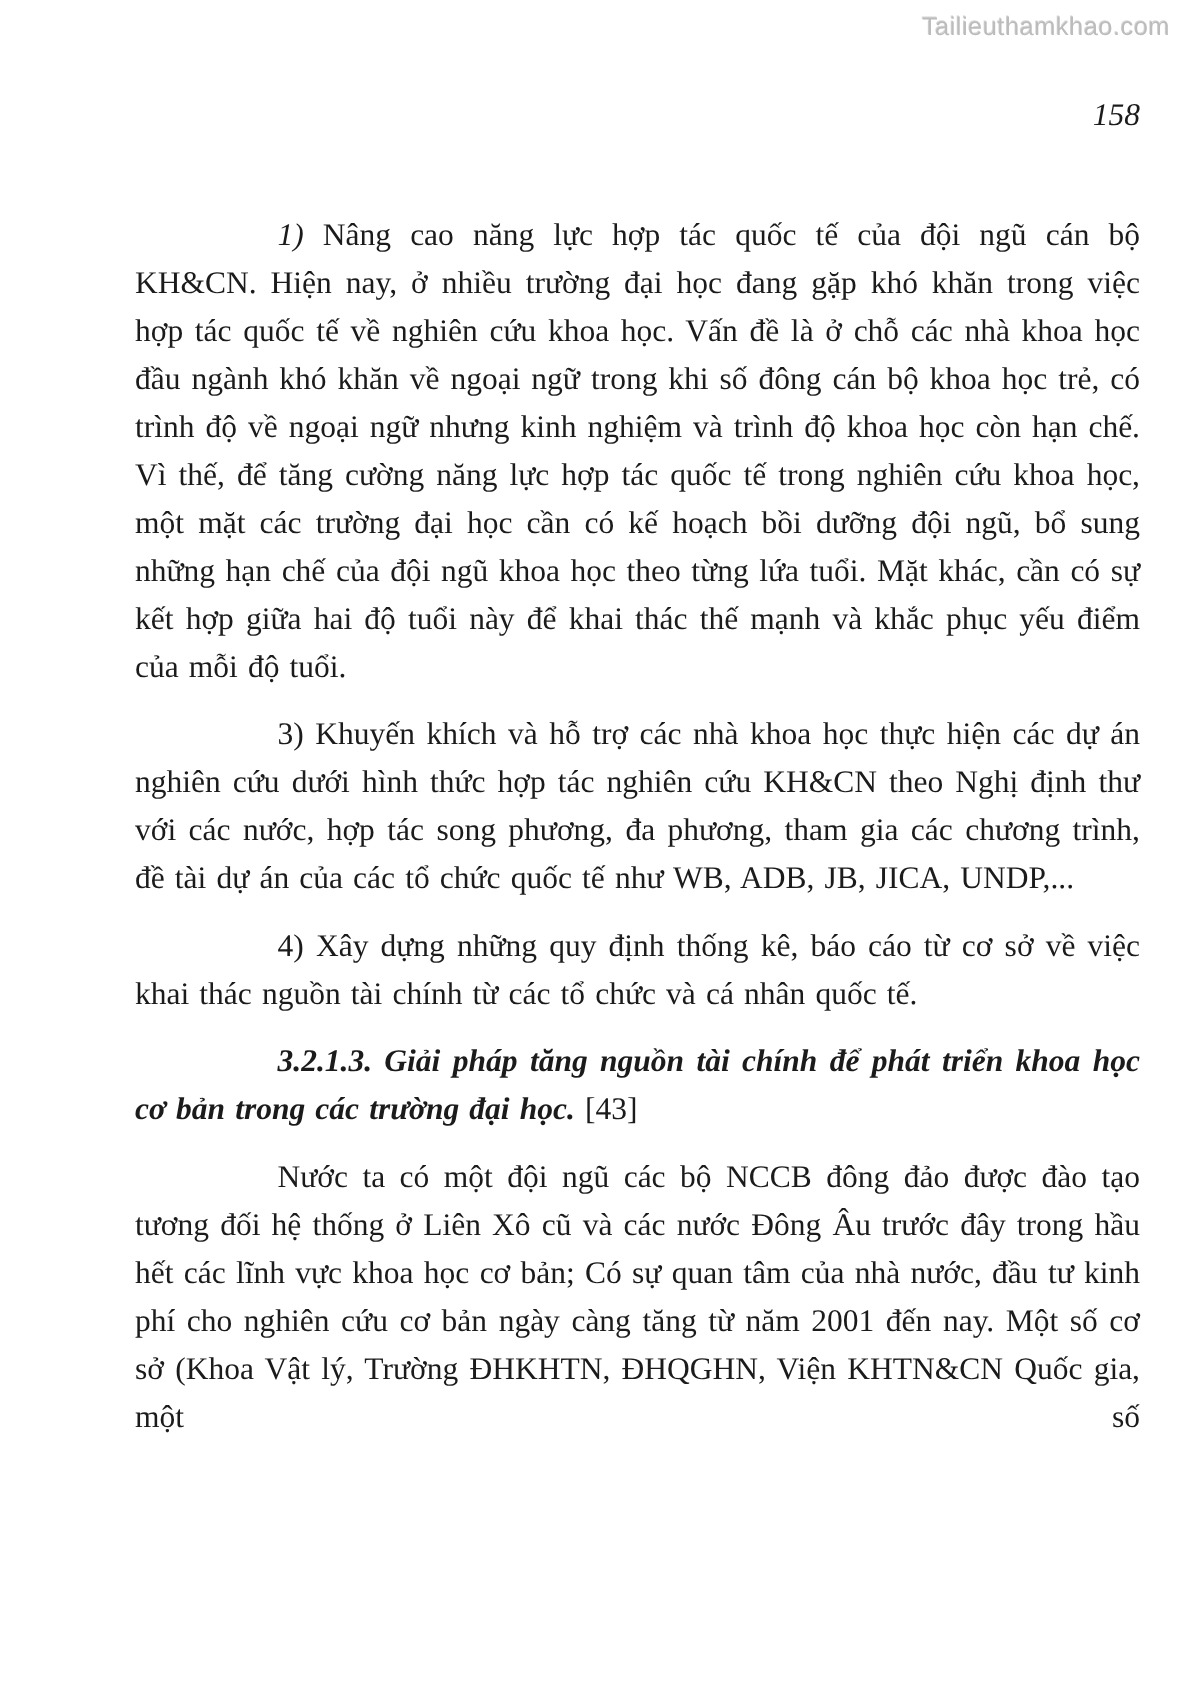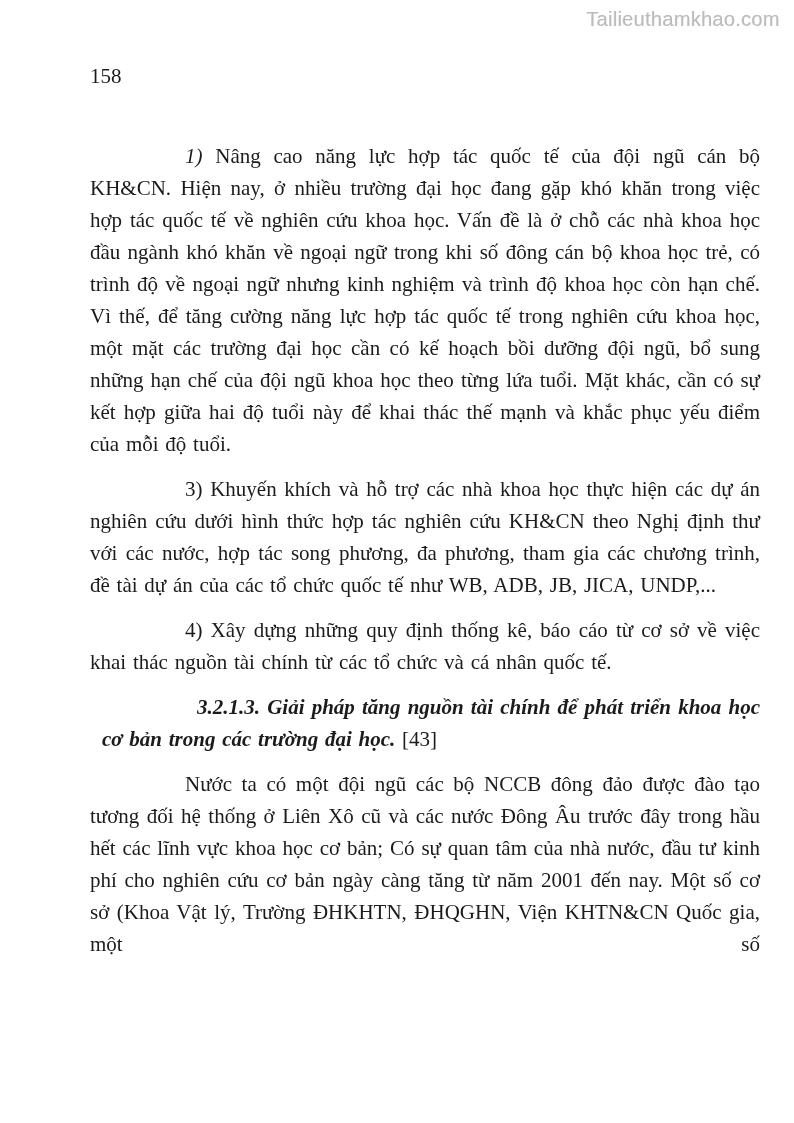--- a/index.html
+++ b/index.html
@@ -18,32 +18,33 @@
   .page {
     position: absolute;
     inset: 0;
     background: #ffffff;
   }
   .watermark {
     position: absolute;
     top: 8px;
     right: 14px;
     font-family: "Liberation Sans", "DejaVu Sans", sans-serif;
-    font-size: 20px;
+    font-size: 17px;
     color: #bcbcbc;
     text-shadow: 1px 1px 0 #ffffff, -0.5px -0.5px 0 #d8d8d8;
     letter-spacing: 0.3px;
   }
   .page-number {
     position: absolute;
     top: 64px;
     left: 90px;
     width: 670px;
-    text-align: left;
+    text-align: right;
     font-size: 21px;
+    font-style: italic;
   }
   .content {
     position: absolute;
     top: 124px;
     left: 90px;
     width: 670px;
   }
   p.para {
     margin: 13px 0 0 0;
     padding: 0;
@@ -55,21 +56,20 @@
   }
   p.para.first {
     margin-top: 16px;
   }
   .marker.italic {
     font-style: italic;
   }
   p.heading {
     font-weight: bold;
     font-style: italic;
-    margin-left: 12px;
   }
   p.heading .heading-ref {
     font-weight: normal;
     font-style: normal;
   }
   p.cutoff {
     text-align-last: justify;
   }
 </style>
 </head>

